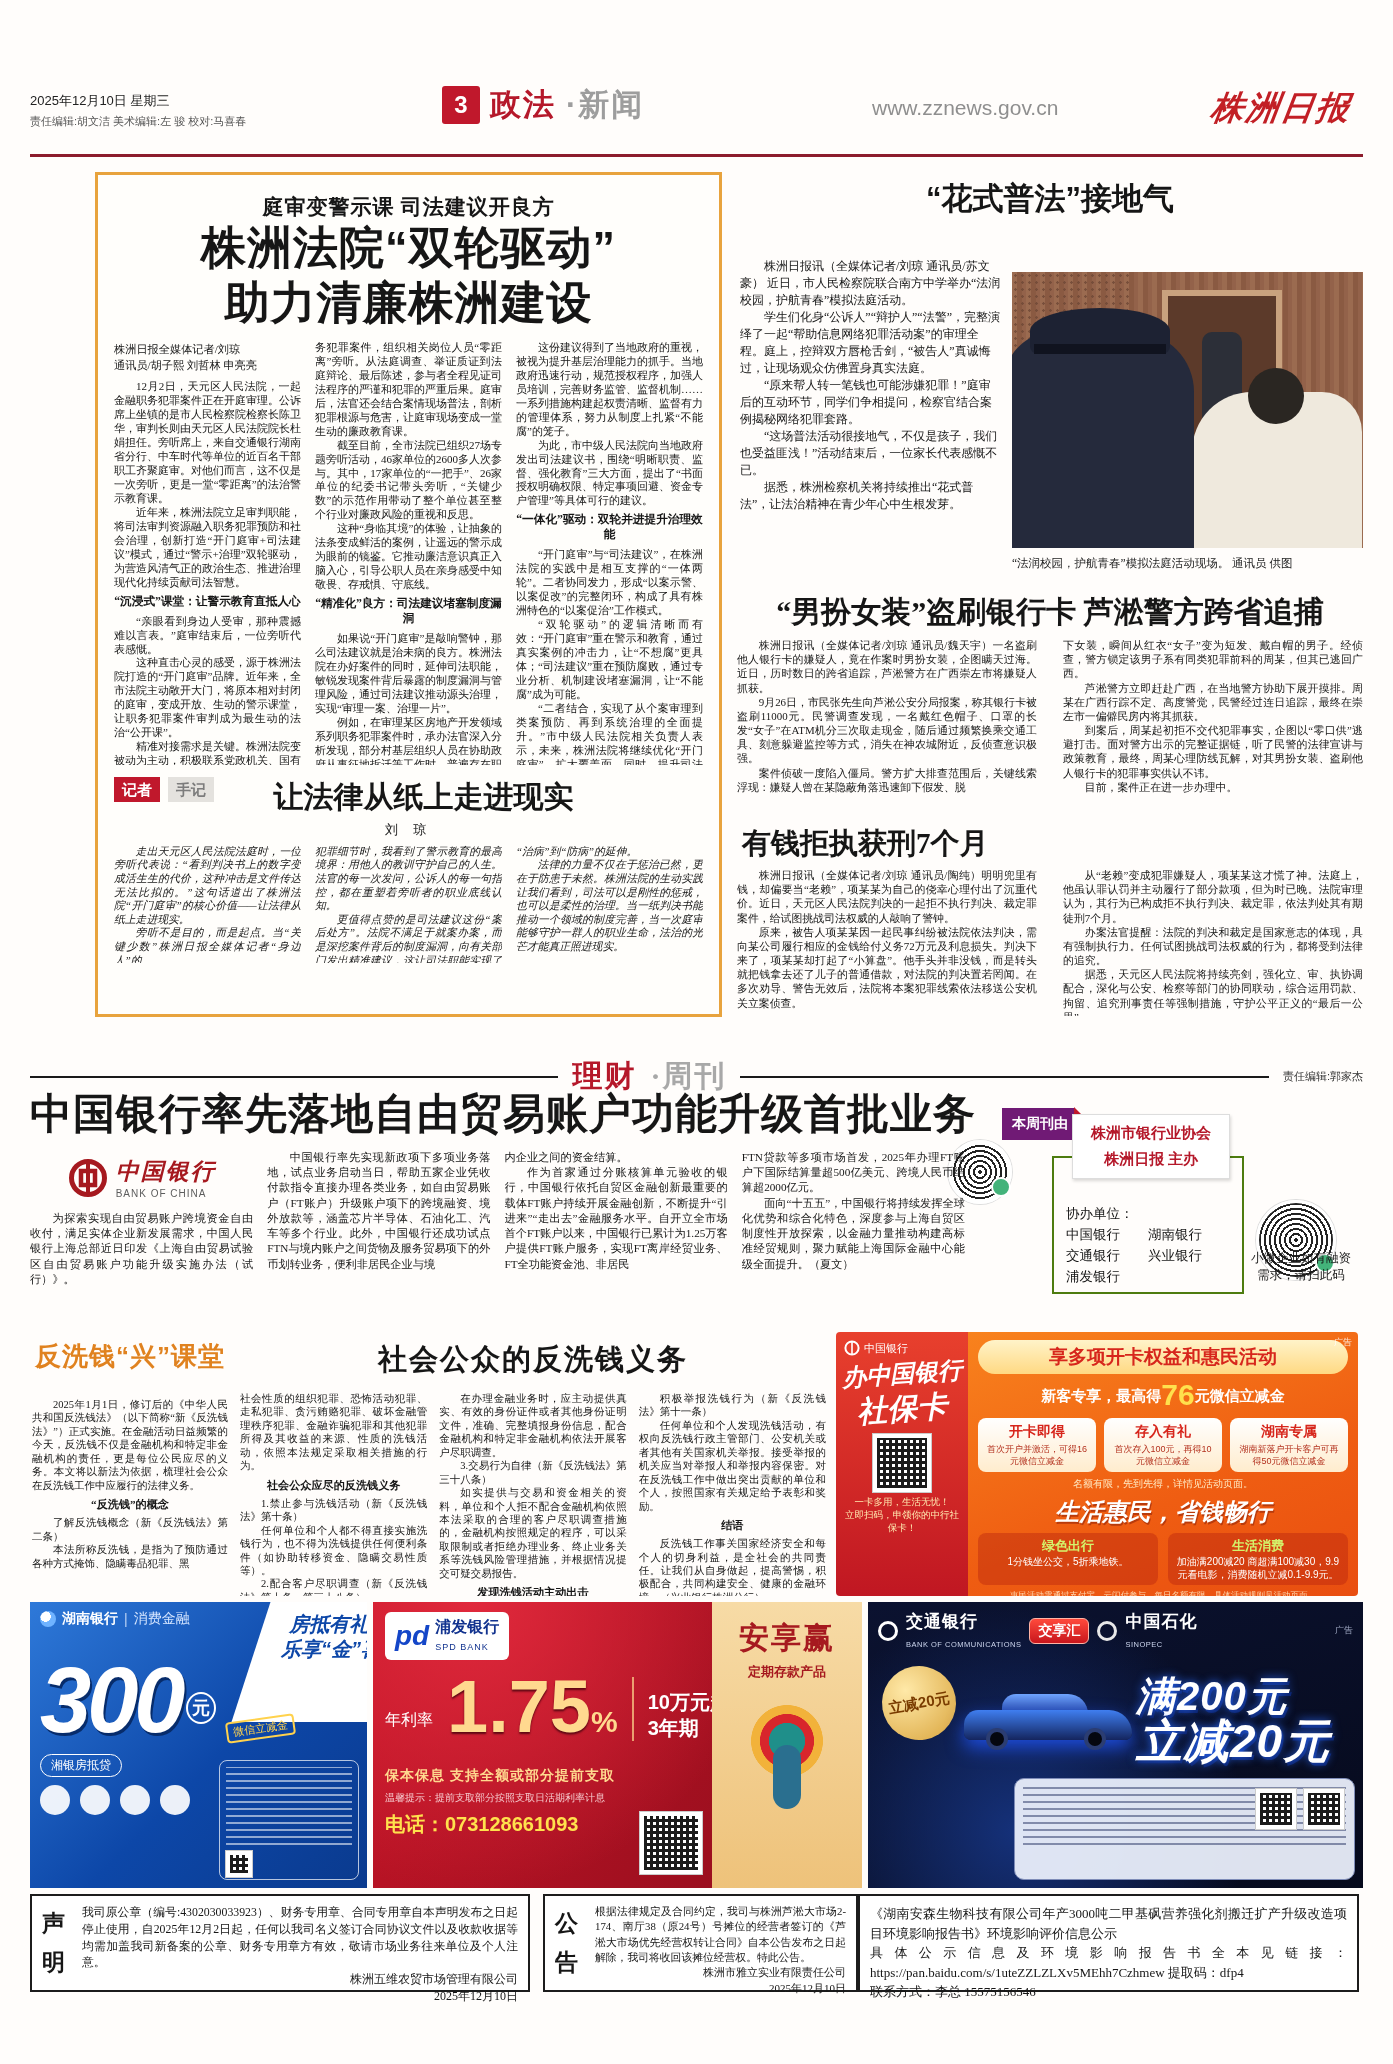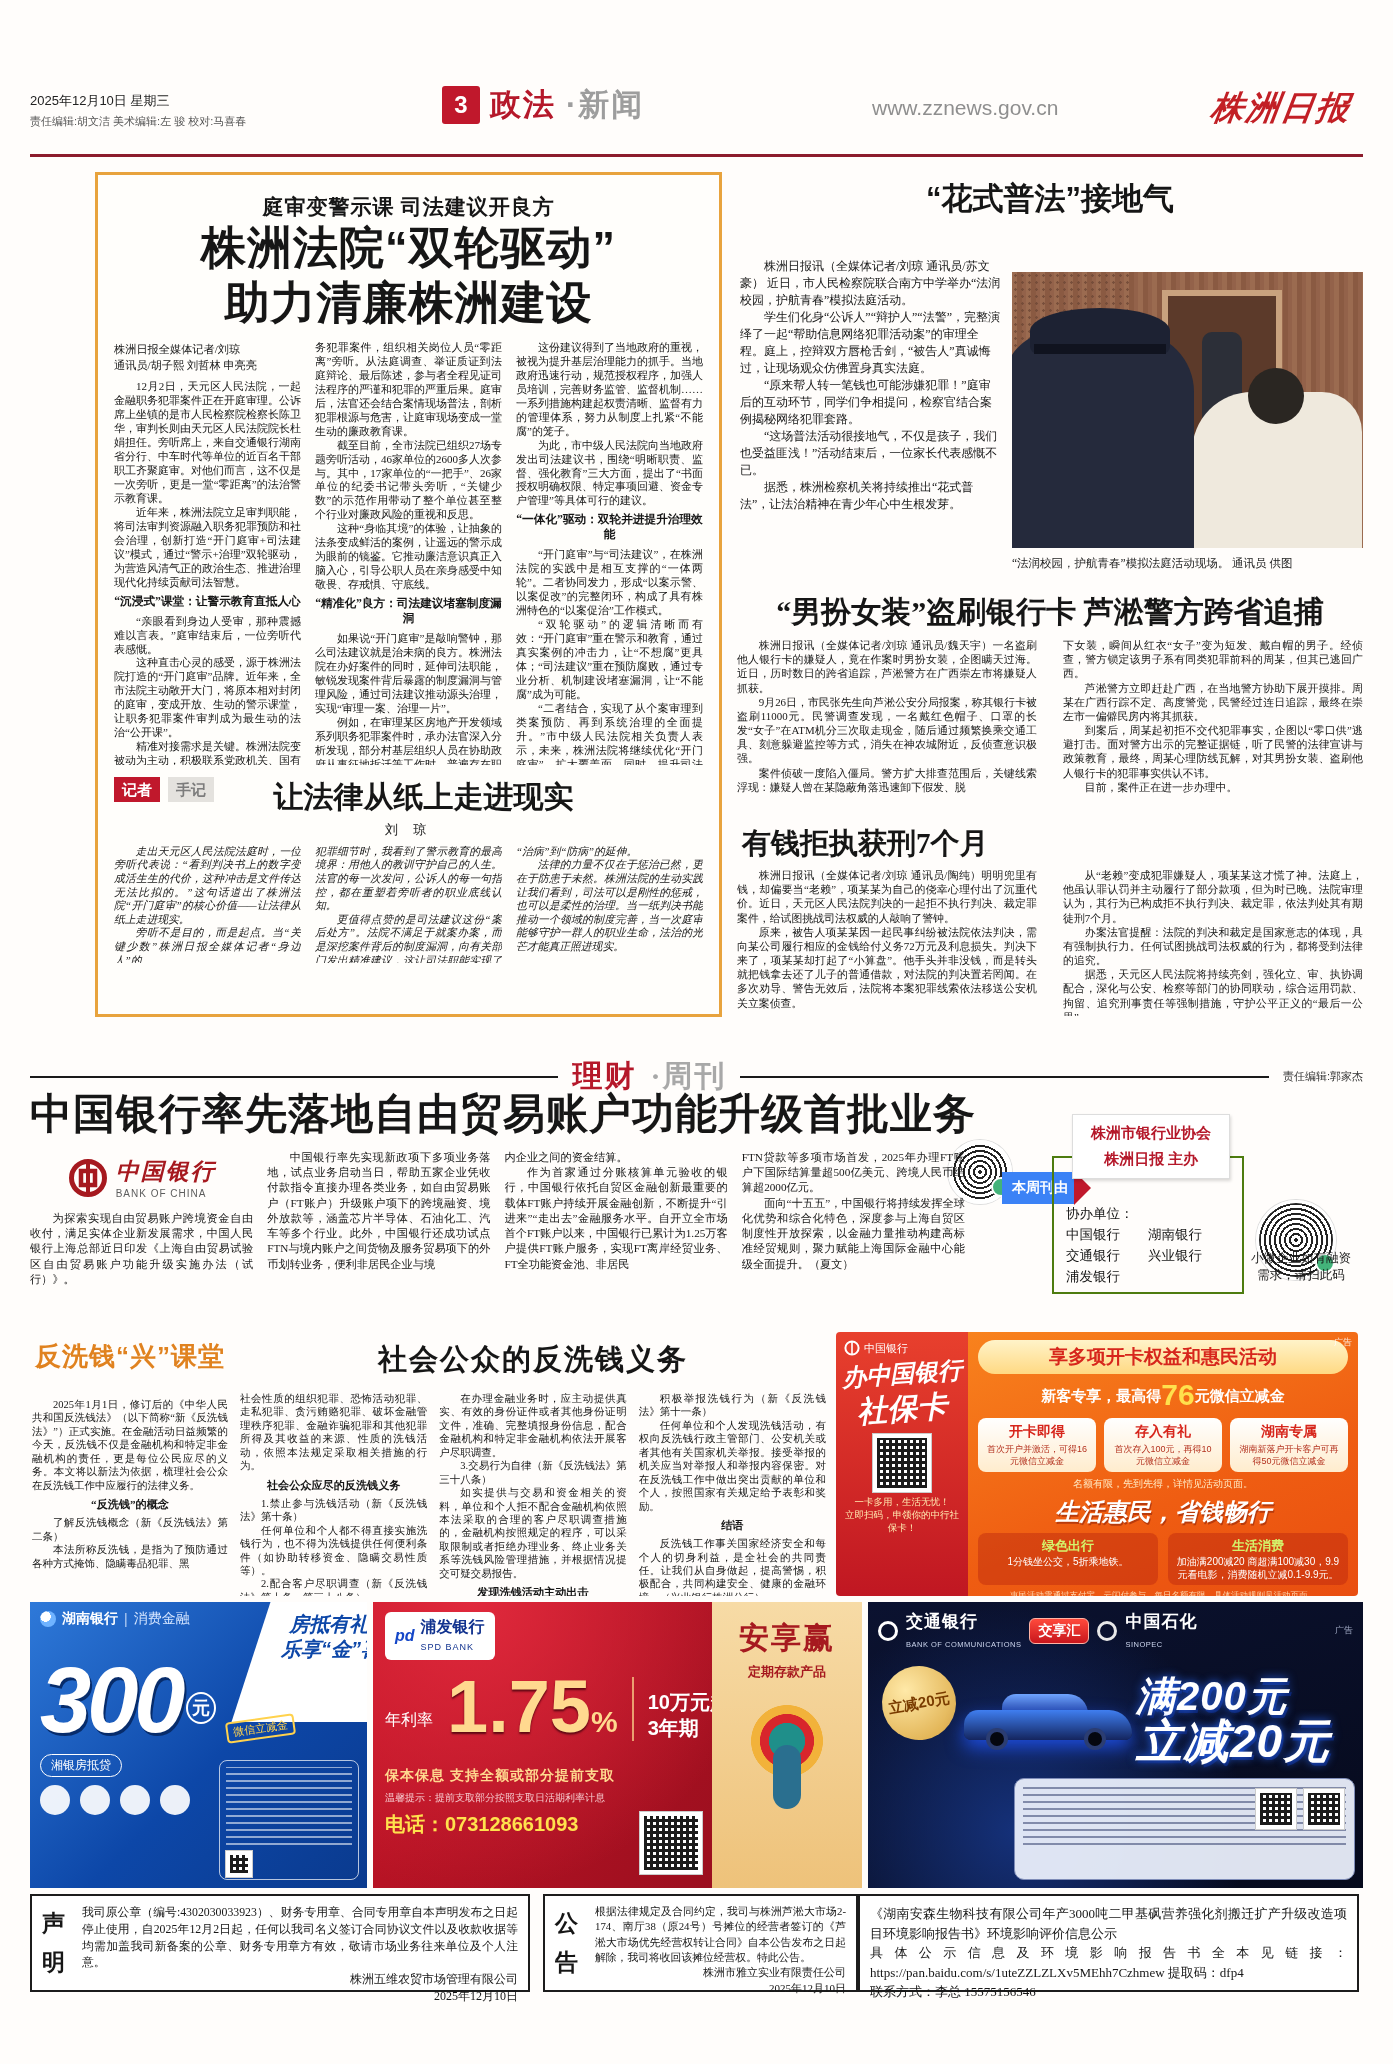--- a/index.html
+++ b/index.html
@@ -67,21 +67,21 @@
   .fin-headline{left:30px;top:1086px;width:960px;font-weight:900;font-size:42px;letter-spacing:1px;
                 font-family:"Liberation Sans","DejaVu Sans",sans-serif}
   
   .qr{background:repeating-linear-gradient(0deg,#1b1b1b 0 3px,transparent 3px 6px),
        repeating-linear-gradient(90deg,#1b1b1b 0 3px,#fff 3px 6px);border:4px solid #fff;
        box-shadow:0 0 0 1px #ccc}
   .qr-round{border-radius:50%;background:repeating-radial-gradient(circle at 50% 50%,#222 0 2px,#fff 2px 5px);
             border:3px solid #fff;box-shadow:0 0 0 1px #ddd;position:relative}
   .qr-round::after{content:"";position:absolute;right:-2px;bottom:4px;width:16px;height:16px;border-radius:50%;
             background:#43b37a;border:2px solid #fff}
-  .sp-arrow{left:1002px;top:1172px;background:#3b82f6;color:#fff;font-weight:700;font-size:14px;
+  .sp-arrow{left:1002px;top:1108px;background:#701a75;color:#fff;font-weight:700;font-size:14px;
             padding:7px 6px 7px 10px;font-family:"Liberation Sans",sans-serif}
   .sp-arrow::after{content:"";position:absolute;left:100%;top:50%;transform:translateY(-50%);
             border:17px solid transparent;border-left:17px solid #c0182c}
   .sp-box{left:1052px;top:1156px;width:192px;height:138px;border:2px solid #4d7c0f;padding:46px 12px 6px}
   .sp-head{left:1072px;top:1114px;width:158px;background:#fff;border:1px solid #ddd;box-shadow:1px 2px 3px rgba(0,0,0,.15);
            text-align:center;padding:6px 4px;color:#b5182a;font-weight:700;font-size:15px;line-height:1.7}
   .sp-co{font-size:13.5px;line-height:1.55}
   .sp-banks{display:flex;flex-wrap:wrap}
   .sp-banks span{width:50%;font-size:13.5px;line-height:1.55}
   .sp-cap{left:1236px;top:1250px;width:130px;text-align:center;font-size:12.5px;line-height:1.35}
@@ -138,21 +138,21 @@
   .hn-pill{display:inline-block;border:1.5px solid #fff;border-radius:14px;font-size:12px;padding:2px 10px;margin-top:8px}
   .hn-icons{display:flex;gap:10px;margin-top:8px}
   .hn-ic{width:30px;height:30px;border-radius:50%;background:rgba(255,255,255,.92)}
   .hn-panel{position:absolute;right:8px;bottom:8px;width:140px;height:120px;border:1.5px solid rgba(255,255,255,.7);
             border-radius:8px;padding:6px}
   .bars{background:repeating-linear-gradient(0deg,rgba(255,255,255,.55) 0 2px,transparent 2px 7px)}
   .ad-spd{left:373px;top:1602px;width:489px;height:286px;background:
            radial-gradient(circle at 20% 0,#e0293c,transparent 60%),linear-gradient(120deg,#c41527,#8f0d1c);
           color:#fff;overflow:hidden;font-family:"Liberation Sans",sans-serif;padding:10px 12px}
   .spd-logo{display:inline-flex;align-items:center;gap:6px;background:#fff;border-radius:6px;padding:6px 10px;color:#12338f}
-  .spd-mark{font-weight:900;font-style:italic;font-size:16px;color:#1446c8}
+  .spd-mark{font-weight:900;font-style:italic;font-size:28px;color:#1446c8}
   .spd-cn{font-weight:700;font-size:16px;line-height:1.1}
   .spd-en{font-size:9px;letter-spacing:1px}
   .spd-rate-row{display:flex;align-items:flex-end;gap:14px;margin-top:14px}
   .spd-rl{font-size:16px;margin-bottom:10px}
   .spd-rate{font-weight:900;font-size:74px;line-height:.9;color:#ffd98f;text-shadow:0 2px 2px #5e0813}
   .spd-pct{font-size:30px;color:#ffd98f;font-weight:900}
   .spd-div{width:2px;height:64px;background:rgba(255,217,143,.7)}
   .spd-amt{font-weight:700;font-size:20px;line-height:1.3}
   .spd-lim{font-size:12px;color:#ffd98f}
   .spd-gold{margin-top:26px;color:#ffd98f;font-weight:700;font-size:14px;letter-spacing:1px}

